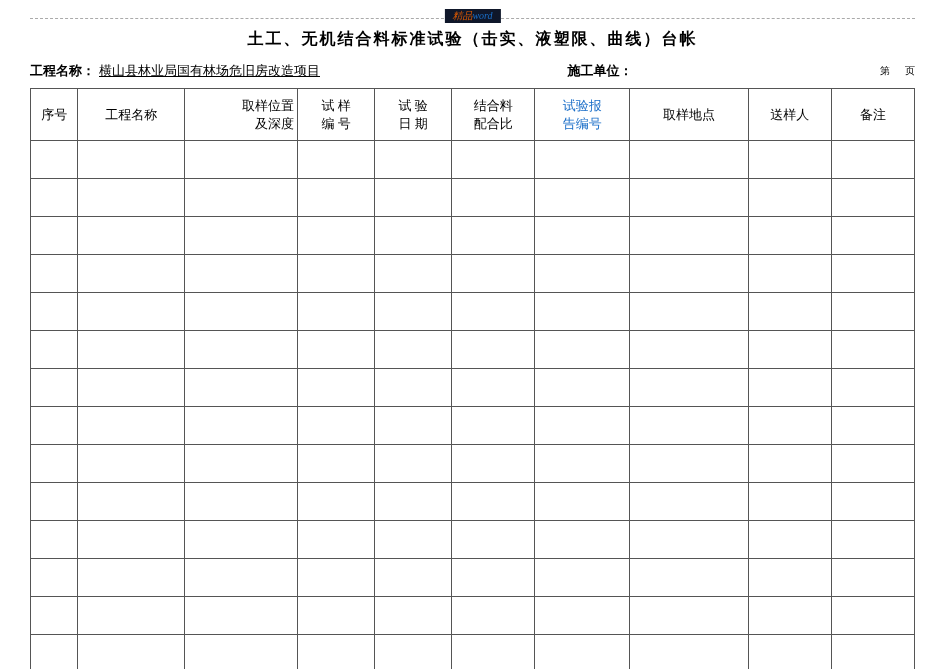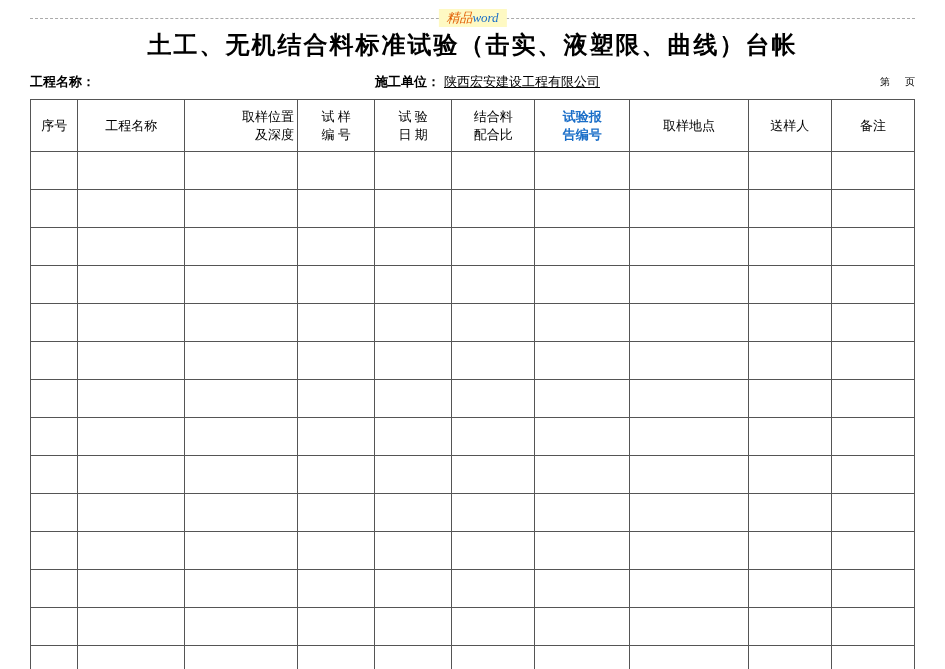--- a/index.html
+++ b/index.html
@@ -23,35 +23,35 @@
     .top-banner .dashed-line {
       border-top: 1px dashed #aaa;
       margin: 8px 0;
       position: relative;
     }
     .top-banner .brand-label {
       position: absolute;
       top: -10px;
       left: 50%;
       transform: translateX(-50%);
-      background: #fef9c3;
+      background: #0f172a;
       padding: 0 8px;
-      font-size: 13px;
+      font-size: 10px;
       color: #e05a00;
       font-style: italic;
       font-family: "Times New Roman", serif;
       white-space: nowrap;
     }
     .brand-word {
       color: #1a6ec8;
       font-style: italic;
     }
     .page-title {
       text-align: center;
-      font-size: 24px;
+      font-size: 16px;
       font-weight: bold;
       color: #000;
       margin: 10px 0 12px 0;
       font-family: "SimHei", "黑体", sans-serif;
       letter-spacing: 2px;
     }
     .project-info {
       display: flex;
       align-items: center;
       font-size: 13px;
@@ -117,39 +117,39 @@
     <span class="brand-label">
       <span style="color:#e05a00; font-style:italic;">精品</span><span class="brand-word">word</span>
     </span>
   </div>
 </div>
 
 <div class="page-title">土工、无机结合料标准试验（击实、液塑限、曲线）台帐</div>
 
 <div class="project-info">
   <span class="label">工程名称：</span>
+  <span class="value">横山县林业局国有林场危旧房改造项目</span>
   <span style="flex:1; min-width:20px;"></span>
   <span class="label">施工单位：</span>
-  <span class="value">陕西宏安建设工程有限公司</span>
   <span style="flex:1; min-width:20px;"></span>
   <span class="page-num">
     <span>第</span>&nbsp;&nbsp;&nbsp;&nbsp;&nbsp;&nbsp;<span>页</span>
   </span>
 </div>
 
 <table>
   <thead>
     <tr class="header-row">
       <th class="col-seq">序号</th>
       <th class="col-sample-loc">工程名称</th>
       <th class="col-position">取样位置<br>及深度</th>
       <th class="col-sample-num">试 样<br>编 号</th>
       <th class="col-test-date">试 验<br>日 期</th>
       <th class="col-mix-ratio">结合料<br>配合比</th>
-      <th class="col-report-num th-blue" style="color:#1a6ec8;font-weight:bold;">试验报<br>告编号</th>
+      <th class="col-report-num th-blue" style="color:#1a6ec8;">试验报<br>告编号</th>
       <th class="col-test-result">取样地点</th>
       <th class="col-sender">送样人</th>
       <th class="col-remark">备注</th>
     </tr>
   </thead>
   <tbody id="table-body">
   <tr class="data-row">
         <td></td>
         <td></td>
         <td></td>

